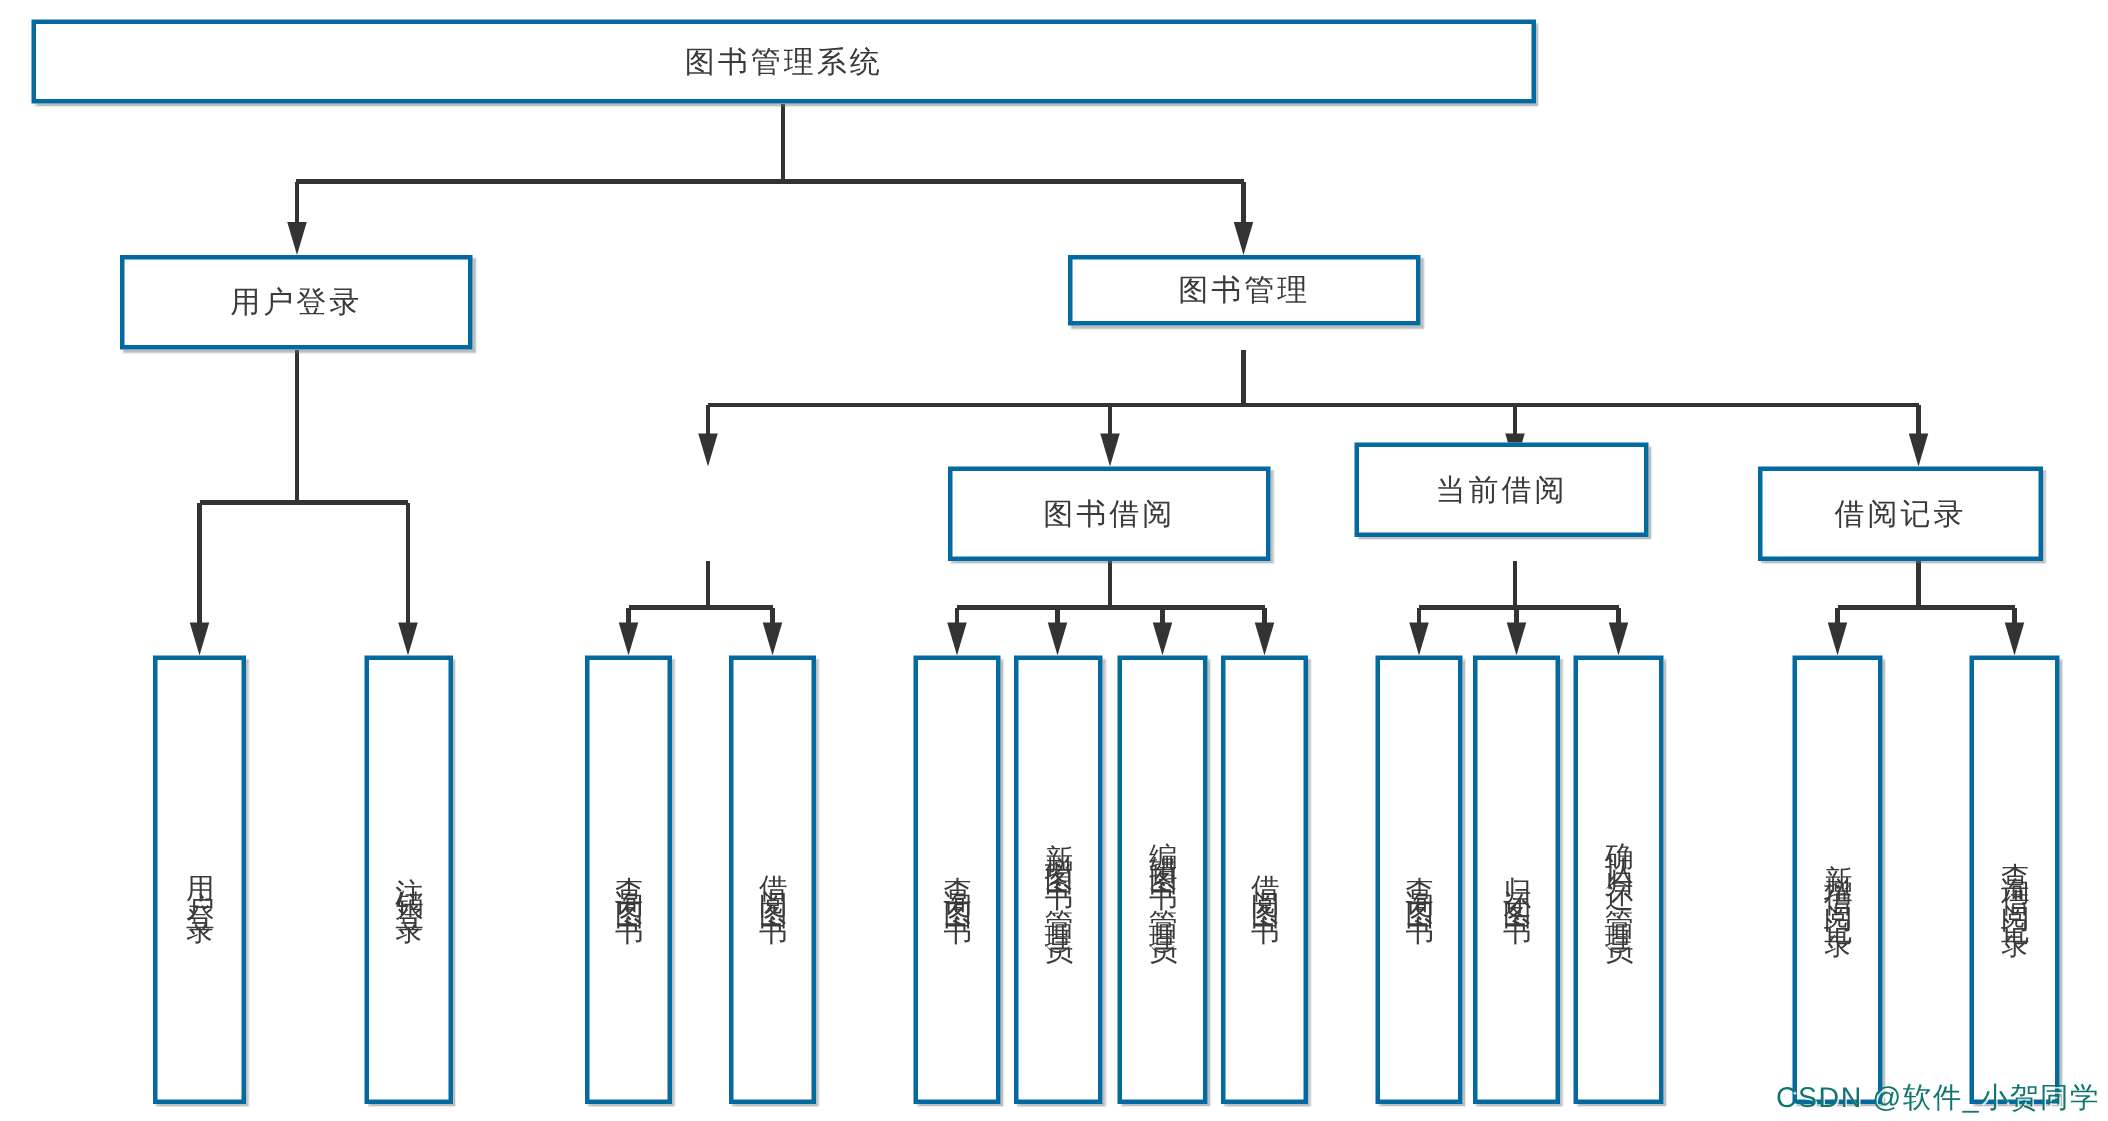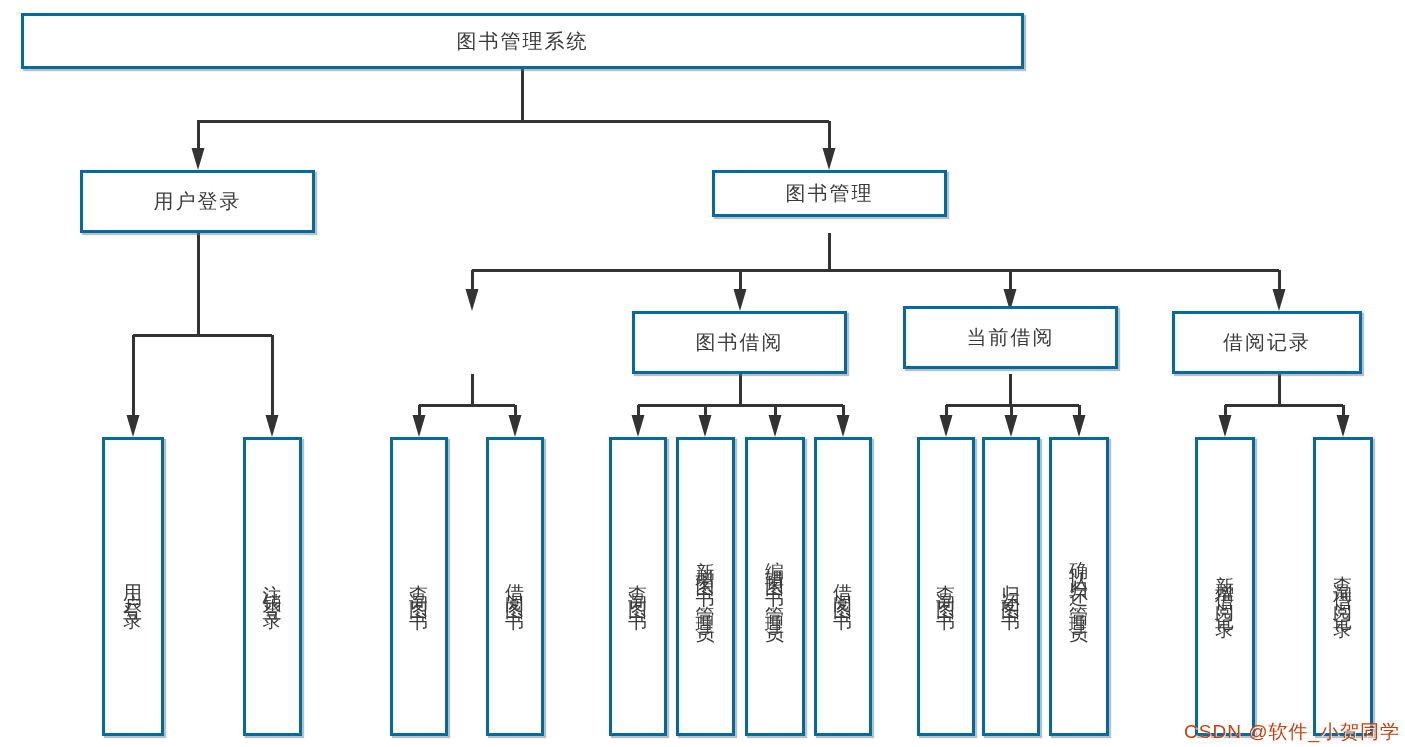--- a/index.html
+++ b/index.html
@@ -37,21 +37,21 @@
     letter-spacing: 9px;
     line-height: 1;
     white-space: nowrap;
   }
   .watermark {
     position: absolute;
     right: 5px;
     bottom: 2px;
     font-size: 19px;
     letter-spacing: 1px;
-    color: #c2410c;
+    color: #0f766e;
     text-shadow: 1px 1px 0 rgba(255,255,255,0.8);
     z-index: 5;
   }
 </style>
 </head>
 <body>
 
 <div class="canvas">
 
   <svg class="wires" width="1405" height="747" viewBox="0 0 1405 747" xmlns="http://www.w3.org/2000/svg">
@@ -127,21 +127,21 @@
   <div class="node h" style="left:80px;top:170px;width:235px;height:63px">
     <span>用户登录</span>
   </div>
   <div class="node h" style="left:712px;top:170px;width:235px;height:47px">
     <span>图书管理</span>
   </div>
 
   <div class="node h" style="left:632px;top:311px;width:215px;height:63px">
     <span>图书借阅</span>
   </div>
-  <div class="node h" style="left:903px;top:306px;width:215px;height:63px">
+  <div class="node h" style="left:903px;top:295px;width:196px;height:63px">
     <span>当前借阅</span>
   </div>
   <div class="node h" style="left:1172px;top:311px;width:190px;height:63px">
     <span>借阅记录</span>
   </div>
 
   <div class="node v" style="left:102px;top:437px;width:62px;height:299px">
     <span>用户登录</span>
   </div>
   <div class="node v" style="left:243px;top:437px;width:59px;height:299px">

